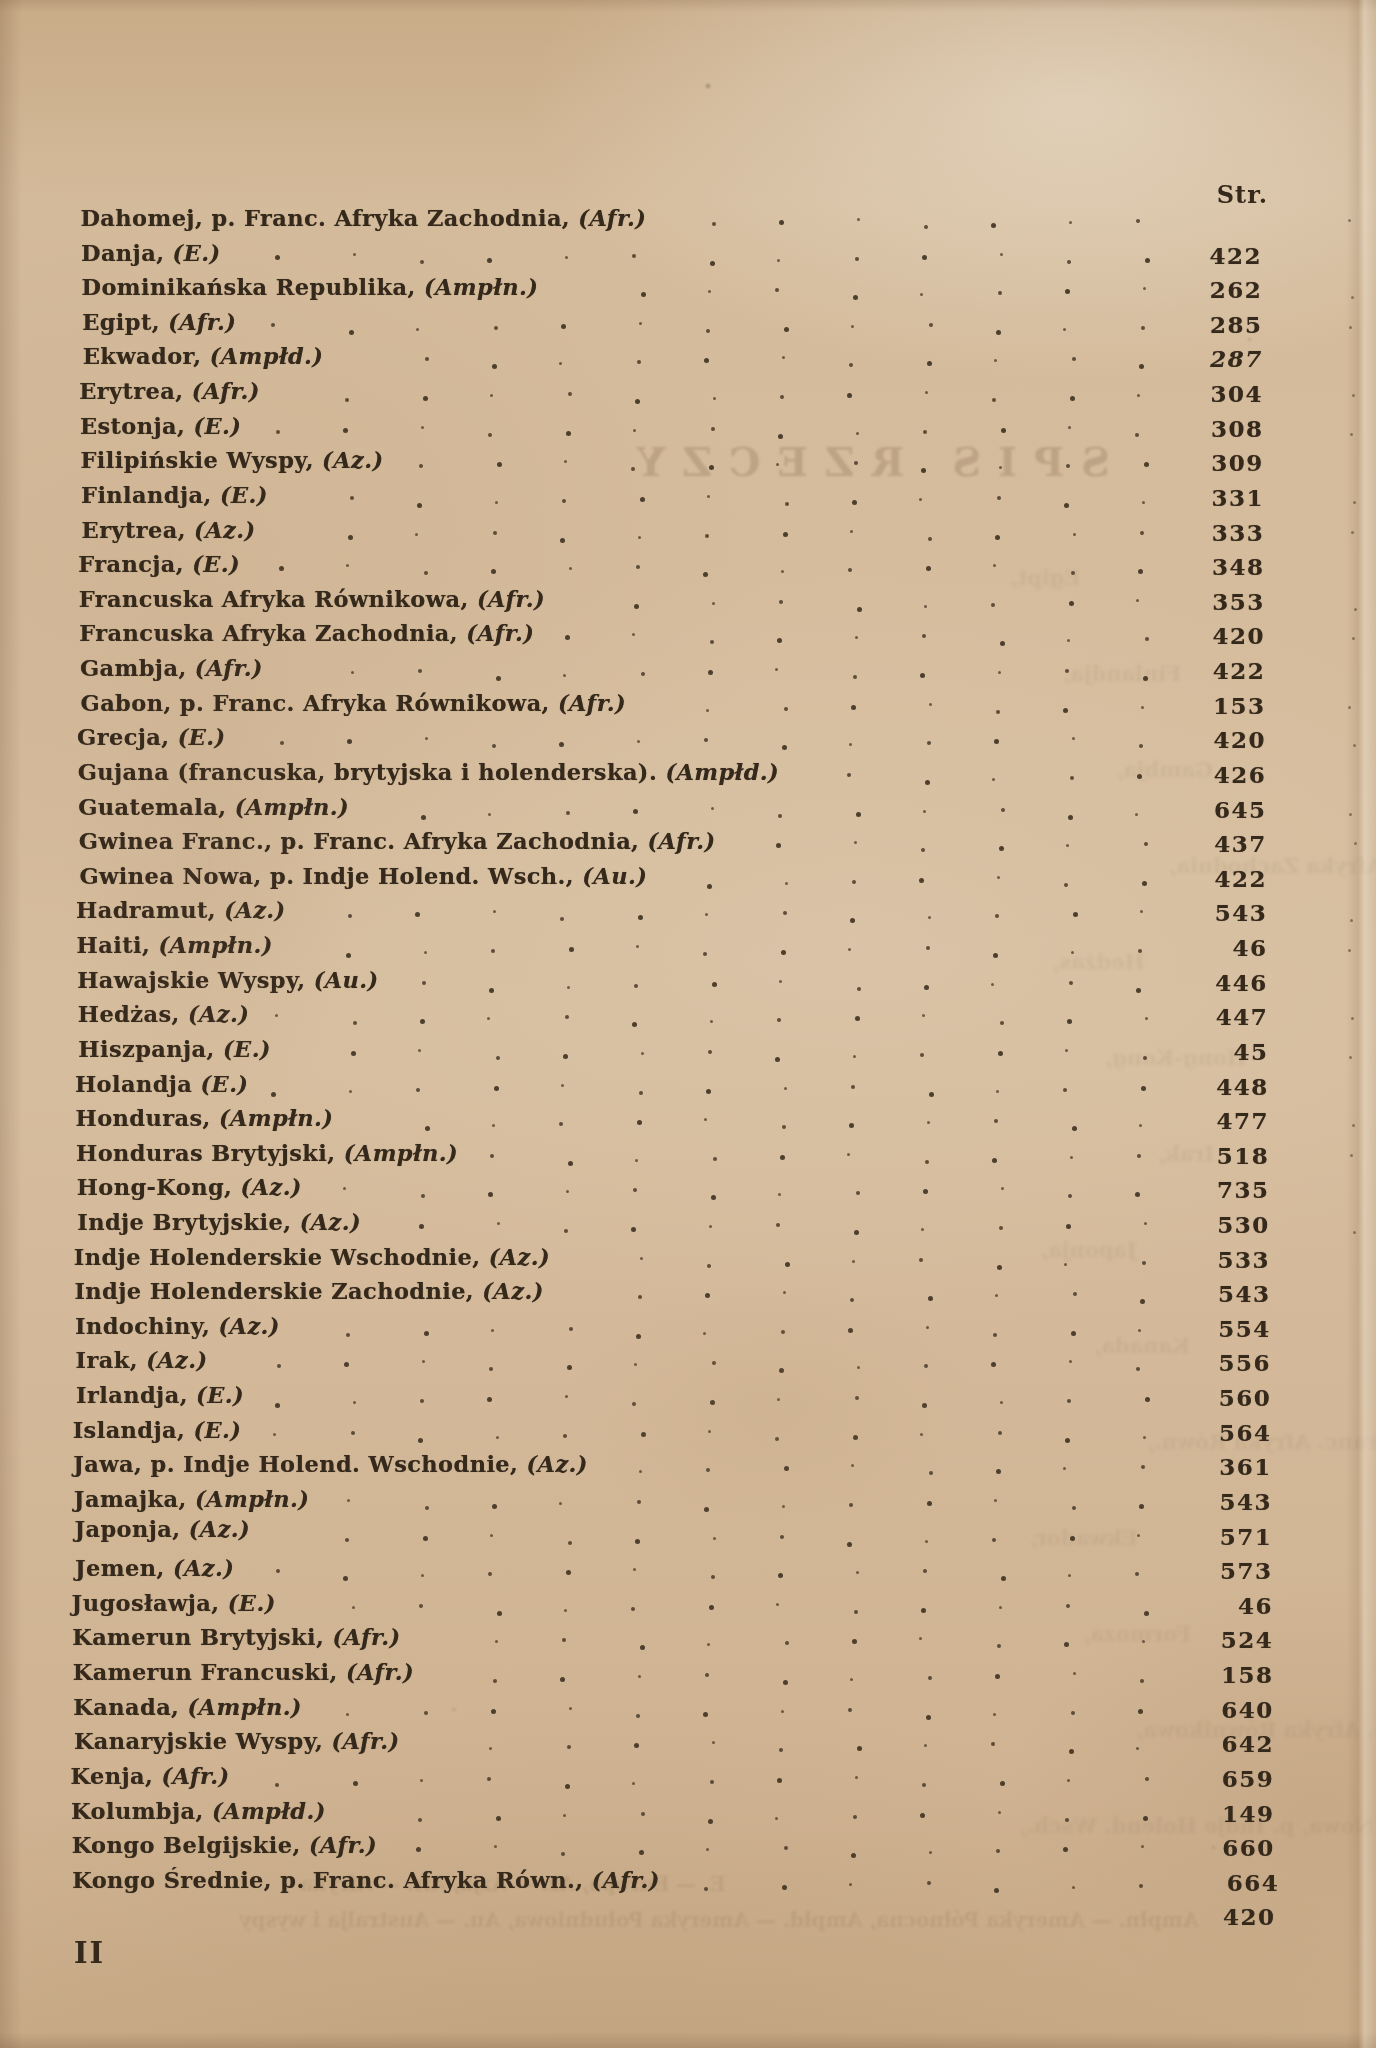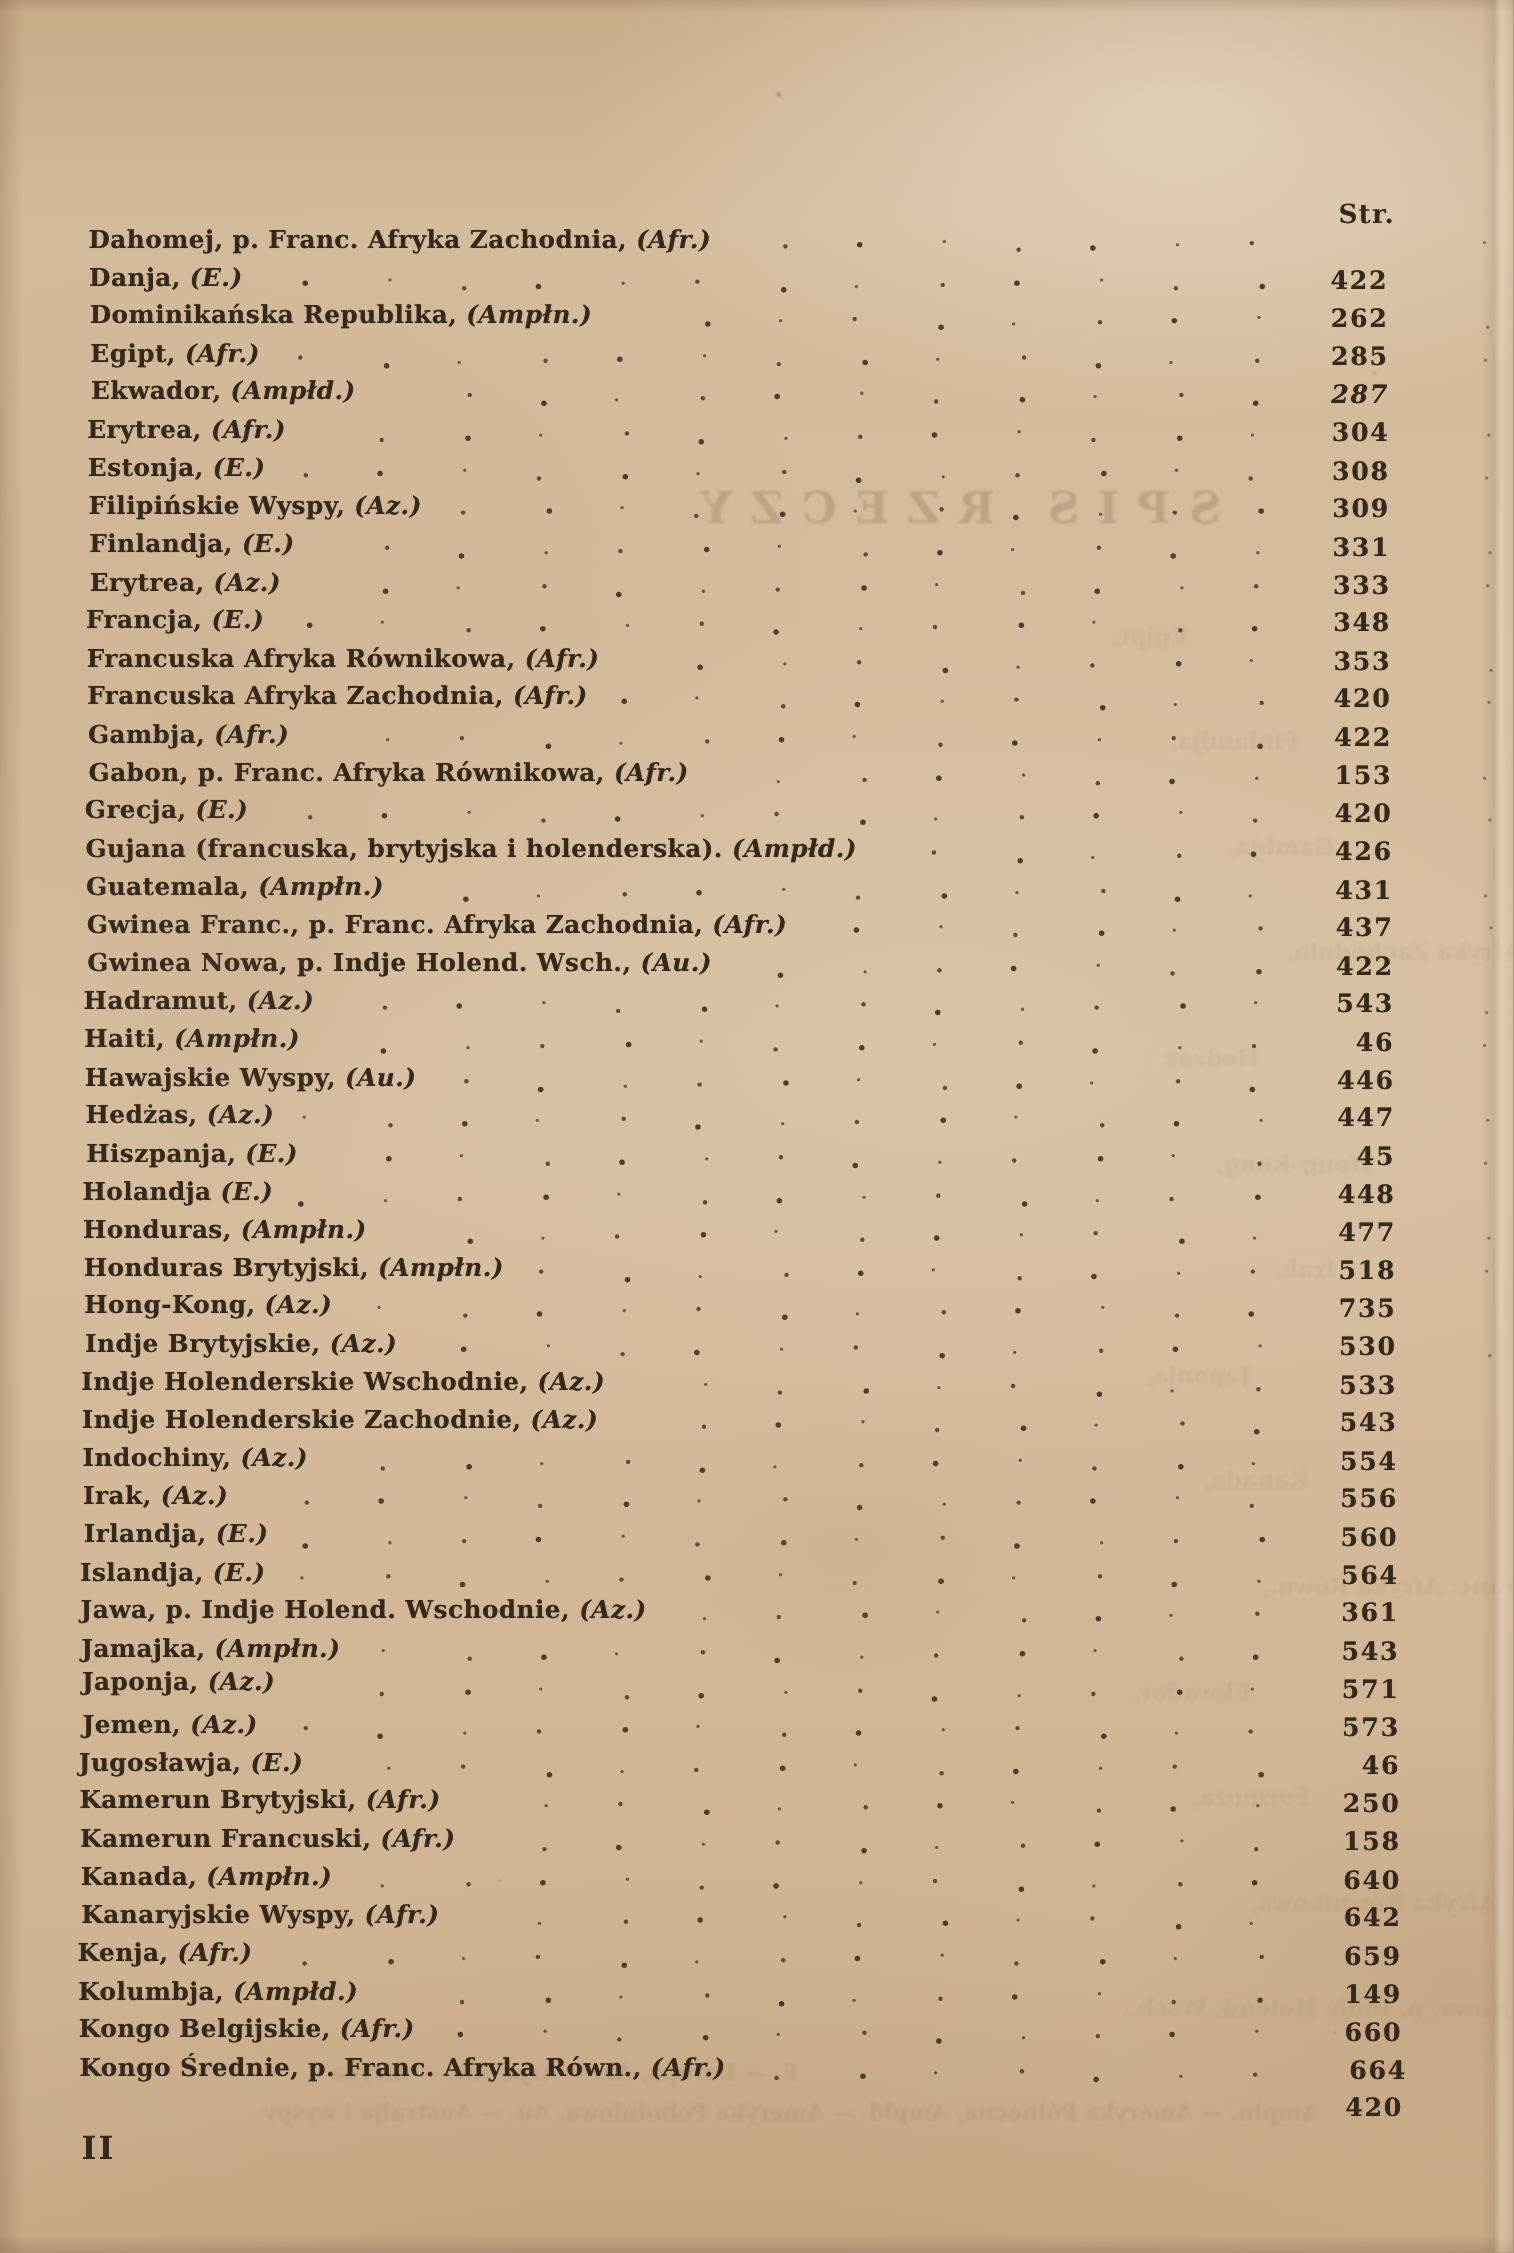--- a/index.html
+++ b/index.html
@@ -692,21 +692,21 @@
       <div class="pgnum" style="top: 451.34px; left: 1080px; width: 183.68px;">309</div>
       <div class="pgnum" style="top: 485.96px; left: 1080px; width: 183.96px;">331</div>
       <div class="pgnum" style="top: 520.58px; left: 1080px; width: 184.24px;">333</div>
       <div class="pgnum" style="top: 555.2px; left: 1080px; width: 184.52px;">348</div>
       <div class="pgnum" style="top: 589.82px; left: 1080px; width: 184.8px;">353</div>
       <div class="pgnum" style="top: 624.44px; left: 1080px; width: 185.08px;">420</div>
       <div class="pgnum" style="top: 659.06px; left: 1080px; width: 185.36px;">422</div>
       <div class="pgnum" style="top: 693.68px; left: 1080px; width: 185.64px;">153</div>
       <div class="pgnum" style="top: 728.3px; left: 1080px; width: 185.92px;">420</div>
       <div class="pgnum" style="top: 762.92px; left: 1080px; width: 186.2px;">426</div>
-      <div class="pgnum" style="top: 797.54px; left: 1080px; width: 186.48px;">431</div>
+      <div class="pgnum" style="top: 797.54px; left: 1080px; width: 186.48px;">645</div>
       <div class="pgnum" style="top: 832.16px; left: 1080px; width: 186.76px;">437</div>
       <div class="pgnum" style="top: 866.78px; left: 1080px; width: 187.04px;">422</div>
       <div class="pgnum" style="top: 901.4px; left: 1080px; width: 187.32px;">543</div>
       <div class="pgnum" style="top: 936.02px; left: 1080px; width: 187.6px;">46</div>
       <div class="pgnum" style="top: 970.64px; left: 1080px; width: 187.88px;">446</div>
       <div class="pgnum" style="top: 1005.26px; left: 1080px; width: 188.16px;">447</div>
       <div class="pgnum" style="top: 1039.88px; left: 1080px; width: 188.44px;">45</div>
       <div class="pgnum" style="top: 1074.5px; left: 1080px; width: 188.72px;">448</div>
       <div class="pgnum" style="top: 1109.12px; left: 1080px; width: 189px;">477</div>
       <div class="pgnum" style="top: 1143.74px; left: 1080px; width: 189.28px;">518</div>
@@ -716,21 +716,21 @@
       <div class="pgnum" style="top: 1282.22px; left: 1080px; width: 190.4px;">543</div>
       <div class="pgnum" style="top: 1316.84px; left: 1080px; width: 190.68px;">554</div>
       <div class="pgnum" style="top: 1351.46px; left: 1080px; width: 190.96px;">556</div>
       <div class="pgnum" style="top: 1386.08px; left: 1080px; width: 191.24px;">560</div>
       <div class="pgnum" style="top: 1420.7px; left: 1080px; width: 191.52px;">564</div>
       <div class="pgnum" style="top: 1455.32px; left: 1080px; width: 191.8px;">361</div>
       <div class="pgnum" style="top: 1489.94px; left: 1080px; width: 192.08px;">543</div>
       <div class="pgnum" style="top: 1524.56px; left: 1080px; width: 192.36px;">571</div>
       <div class="pgnum" style="top: 1559.18px; left: 1080px; width: 192.64px;">573</div>
       <div class="pgnum" style="top: 1593.8px; left: 1080px; width: 192.92px;">46</div>
-      <div class="pgnum" style="top: 1628.42px; left: 1080px; width: 193.2px;">250</div>
+      <div class="pgnum" style="top: 1628.42px; left: 1080px; width: 193.2px;">524</div>
       <div class="pgnum" style="top: 1663.04px; left: 1080px; width: 193.48px;">158</div>
       <div class="pgnum" style="top: 1697.66px; left: 1080px; width: 193.76px;">640</div>
       <div class="pgnum" style="top: 1732.28px; left: 1080px; width: 194.04px;">642</div>
       <div class="pgnum" style="top: 1766.9px; left: 1080px; width: 194.32px;">659</div>
       <div class="pgnum" style="top: 1801.52px; left: 1080px; width: 194.6px;">149</div>
       <div class="pgnum" style="top: 1836.14px; left: 1080px; width: 194.88px;">660</div>
       <div class="pgnum" style="top: 1870.76px; left: 1084px; width: 195.16px;">664</div>
       <div class="pgnum" style="top: 1905.38px; left: 1080px; width: 195.44px;">420</div>
     </div>
 

